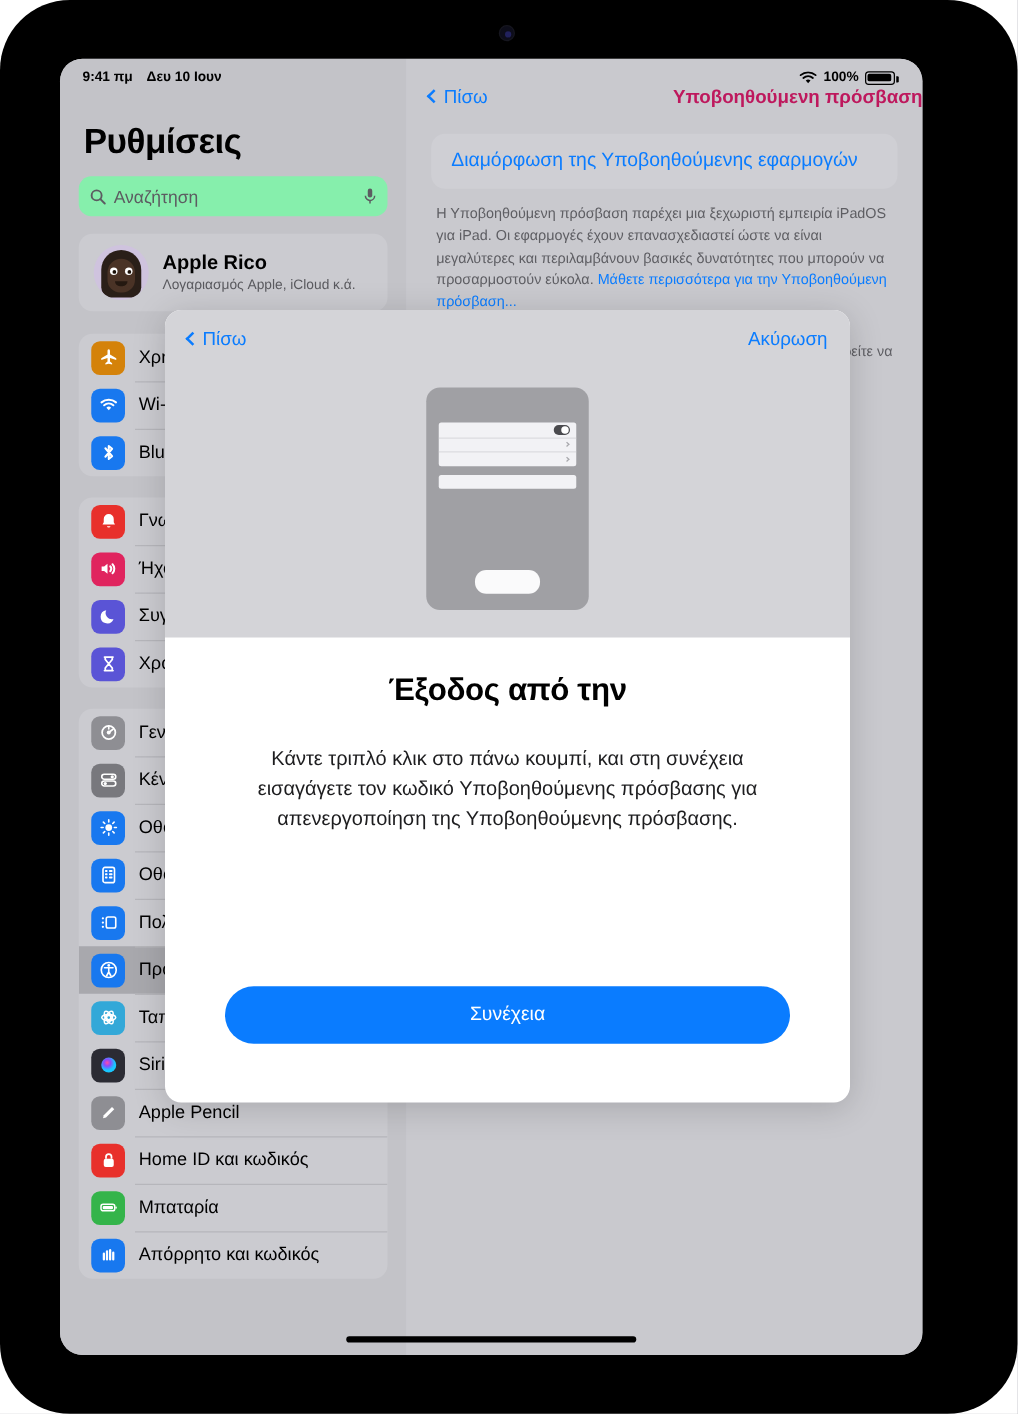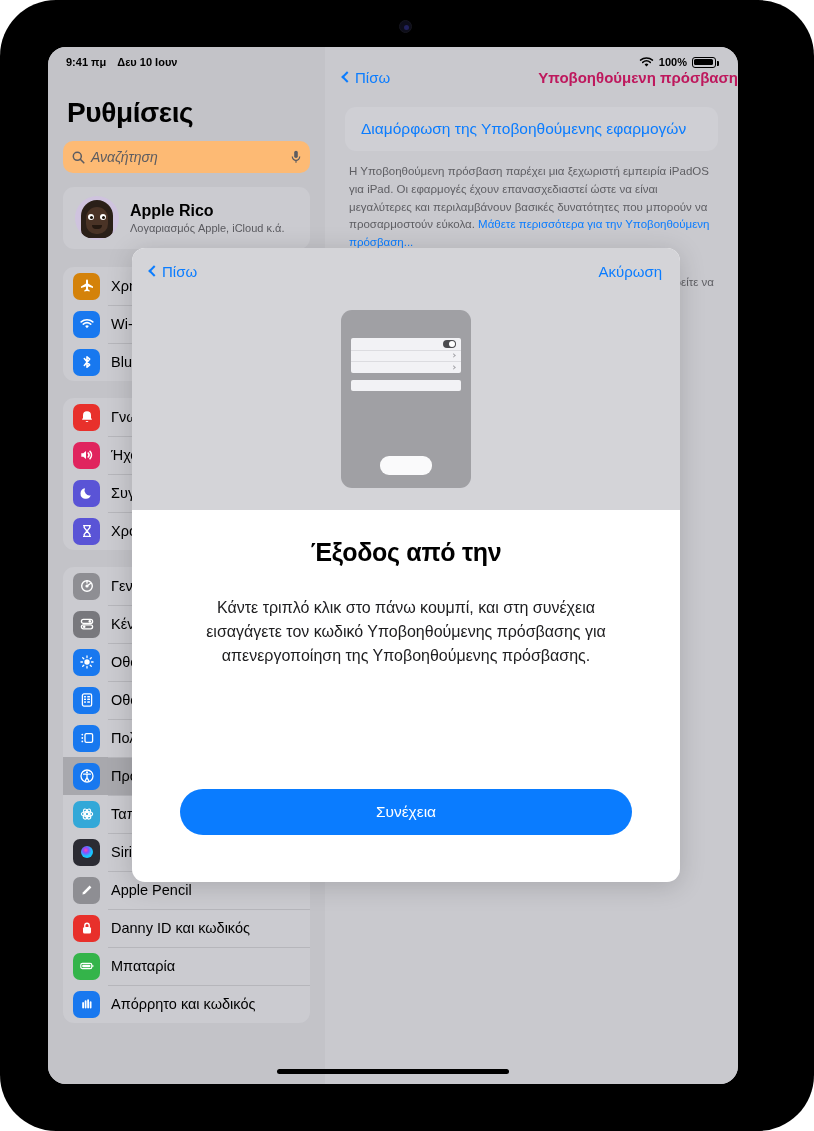--- a/index.html
+++ b/index.html
@@ -99,26 +99,25 @@
     font-weight: bold;
     color: #000;
     padding: 10px 0 12px 19px;
     letter-spacing: -0.4px;
   }
 
   .search-wrap {
     margin: 0 15px 14px 15px;
     height: 32px;
     border-radius: 10px;
-    background: #fdba74;
+    background: #86efac;
     display: flex;
     align-items: center;
     padding: 0 9px;
     gap: 6px;
-    font-style: italic;
   }
   .search-text {
     flex: 1;
     font-size: 14px;
     color: #5c5c61;
   }
 
   .profile-card {
     margin: 0 15px 18px 15px;
     height: 62px;
@@ -649,21 +648,21 @@
               </span>
               <span class="slabel">Apple Pencil</span>
             </div>
             <div class="srow">
               <span class="sicon" style="background: rgb(232, 48, 43);">
                 <svg width="16" height="16" viewBox="0 0 16 16">
                   <rect x="4" y="7" width="8" height="6.6" rx="1.6" fill="#fff"></rect>
                   <path d="M5.8 7 V5.4 a2.2 2.2 0 0 1 4.4 0 V7" stroke="#fff" stroke-width="1.4" fill="none"></path>
                 </svg>
               </span>
-              <span class="slabel">Danny ID και κωδικός</span>
+              <span class="slabel">Home ID και κωδικός</span>
             </div>
             <div class="srow">
               <span class="sicon" style="background: rgb(52, 180, 74);">
                 <svg width="16" height="16" viewBox="0 0 16 16">
                   <rect x="1.8" y="5.4" width="11" height="5.2" rx="1.7" stroke="#fff" stroke-width="1.2" fill="none"></rect>
                   <rect x="3.2" y="6.7" width="8.2" height="2.6" rx="1" fill="#fff"></rect>
                   <rect x="13.3" y="7.1" width="1.1" height="1.8" rx=".5" fill="#fff"></rect>
                 </svg>
               </span>
               <span class="slabel">Μπαταρία</span>

